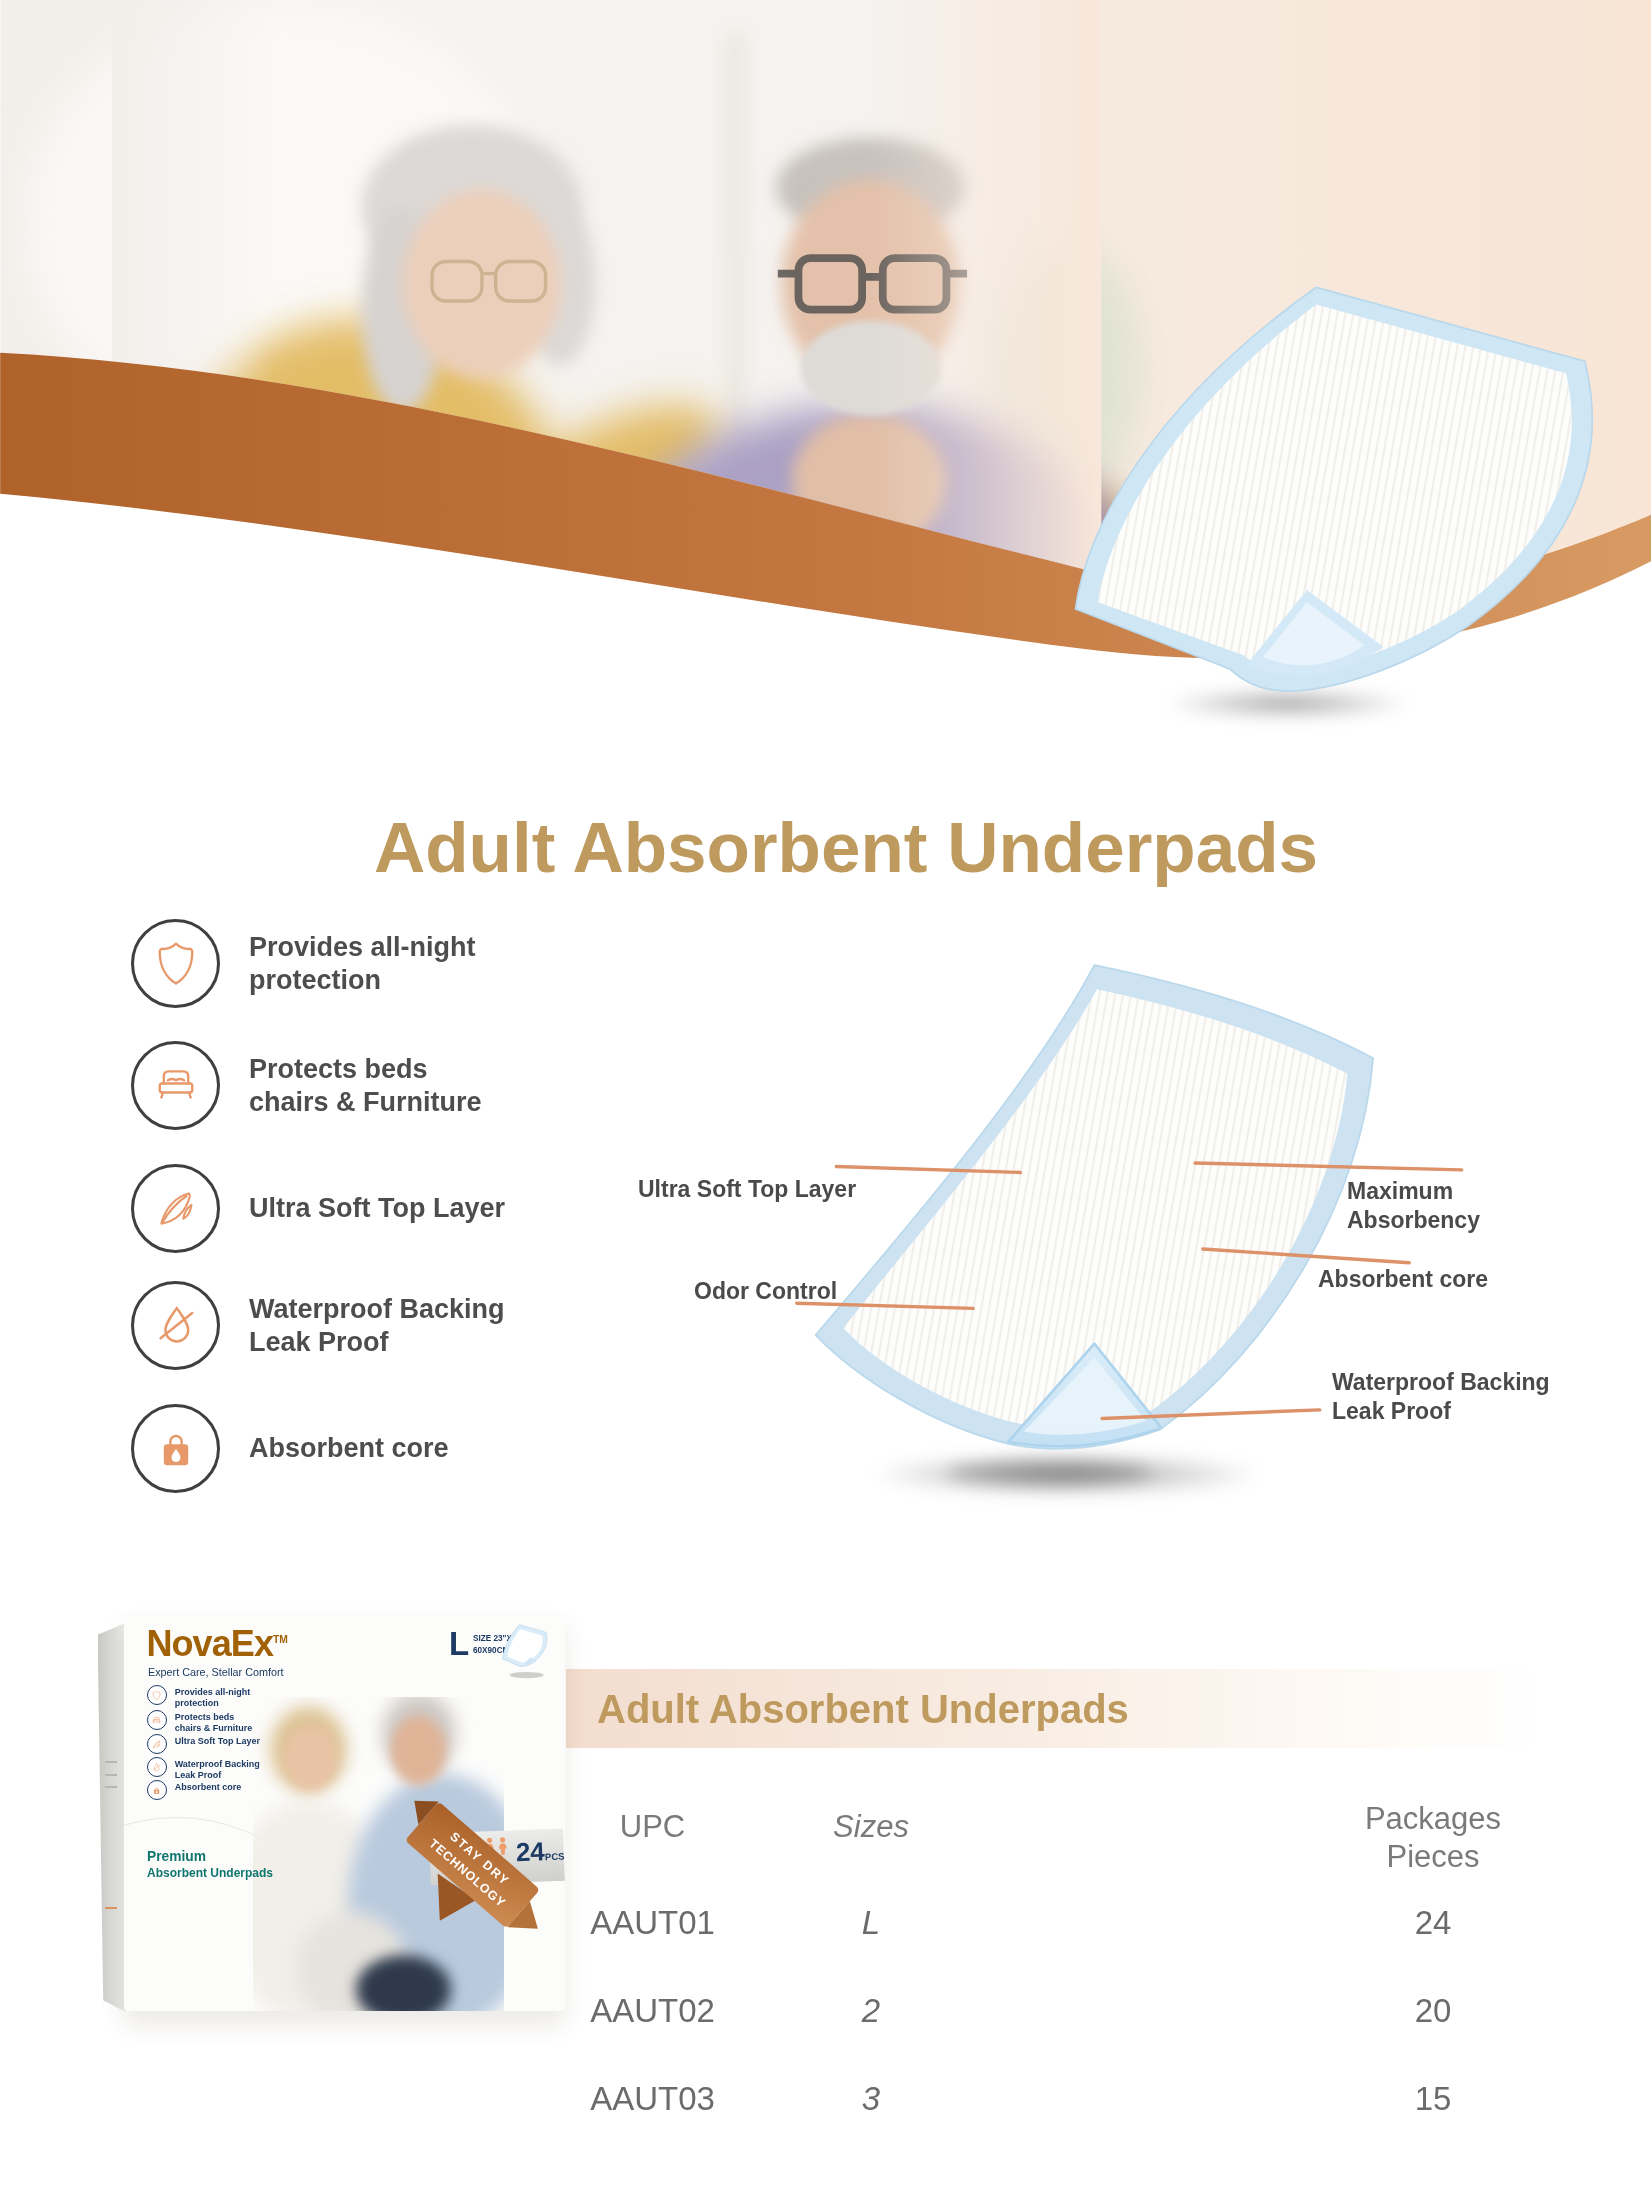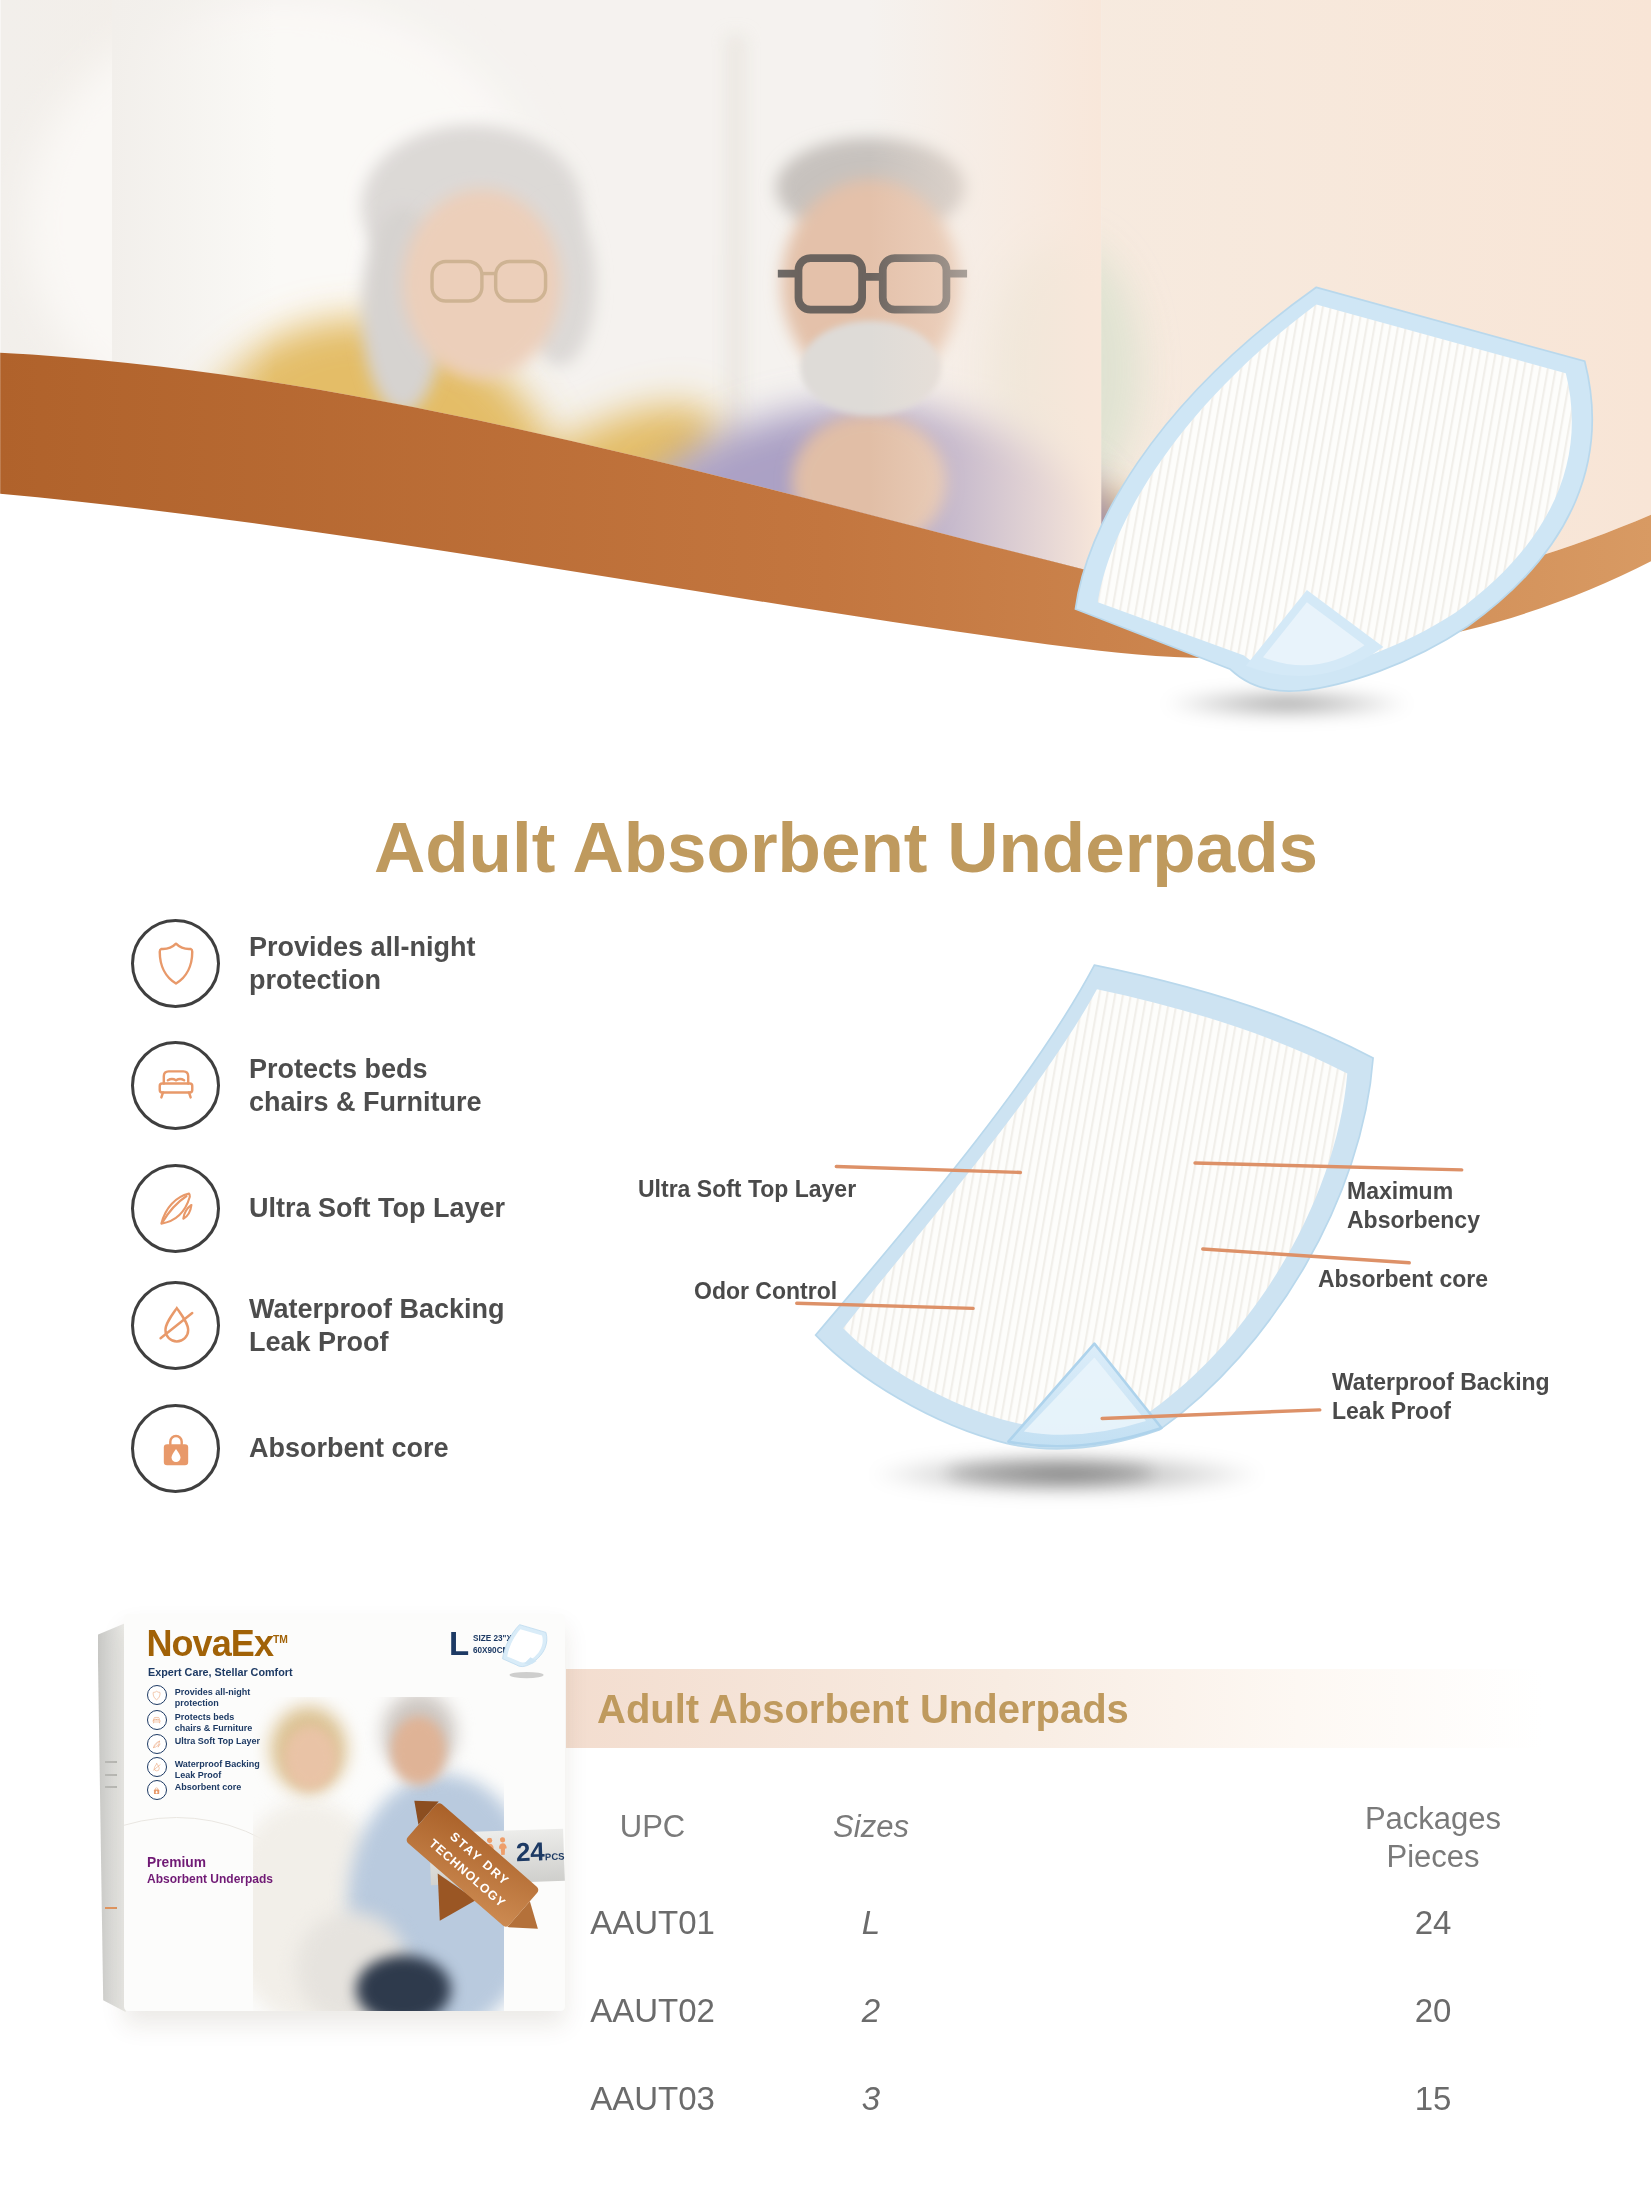--- a/index.html
+++ b/index.html
@@ -39,30 +39,30 @@
   .package{position:absolute;left:95px;top:1611px;width:486px;height:417px;z-index:4;}
   .box-side{position:absolute;left:2.6px;top:12px;width:28px;height:389px;
     background:linear-gradient(90deg,#c7c7c4,#efefec);
     clip-path:polygon(0 3%,100% 0,100% 100%,20% 97%);}
   .side-mark{position:absolute;background:#b9b9b5;width:12px;height:1.7px;left:7.7px;}
   .box-front{position:absolute;left:29px;top:3.4px;width:441px;height:397px;background:#fcfcfb;
     border-radius:4.3px;overflow:hidden;box-shadow:0 13.8px 24px rgba(70,45,20,.10);}
   .brand{position:absolute;left:22.4px;top:8.6px;font-size:36px;font-weight:bold;color:#a16207;
     letter-spacing:-0.9px;}
   .brand sup{font-size:10.3px;letter-spacing:0;}
-  .tagline{position:absolute;left:24px;top:52px;font-size:10.8px;font-weight:bold;color:#1d3a64;text-align:center;}
+  .tagline{position:absolute;left:24px;top:52px;font-size:10.8px;font-weight:normal;color:#1d3a64;text-align:center;}
   .pfeat{position:absolute;left:23px;display:flex;gap:7.7px;align-items:flex-start;}
   .pfeat.p0{top:71px}.pfeat.p1{top:96px}.pfeat.p2{top:120px}.pfeat.p3{top:143px}.pfeat.p4{top:166px}
   .pf-icon{width:18px;height:18px;border:1.3px solid #1d3a64;border-radius:50%;
     display:flex;align-items:center;justify-content:center;flex:none;background:#fff;}
   .pf-icon svg{width:11.2px;height:11.2px;color:#e8996a;}
   .pf-label{font-size:9px;font-weight:600;color:#1d3a64;line-height:1.18;white-space:pre-line;padding-top:1.7px;}
   .box-photo{position:absolute;left:129px;top:83px;width:251px;height:315px;overflow:hidden;}
   .blob{position:absolute;border-radius:50%;filter:blur(8.6px);}
-  .premium{position:absolute;left:23px;top:240px;color:#701a75;line-height:1.3;}
+  .premium{position:absolute;left:23px;top:234px;color:#0f766e;line-height:1.3;}
   .premium .l1{font-size:13.8px;font-weight:bold;}
   .premium .l2{font-size:12px;font-weight:600;}
   .size-letter{position:absolute;left:325px;top:10.3px;font-size:33px;font-weight:bold;color:#1d3a64;}
   .size-lines{position:absolute;left:349px;top:19px;font-size:8.2px;font-weight:bold;color:#1d3a64;line-height:1.4;}
   .minipad{position:absolute;left:365px;top:5.2px;}
   .band{position:absolute;left:306px;top:217px;width:134px;height:52px;transform:rotate(-2deg);
     background:linear-gradient(178deg,#eeeeec,#cfcfcc);}
   .unisex-icons{position:absolute;left:55px;top:6px;display:flex;gap:2.6px;color:#ee9e6a;}
   .unisex-label{position:absolute;left:50px;top:33px;font-size:6.5px;font-weight:bold;color:#1d3a64;letter-spacing:0.3px;}
   .count-wrap{position:absolute;left:86px;top:6.9px;display:flex;align-items:baseline;color:#1d3a64;}

